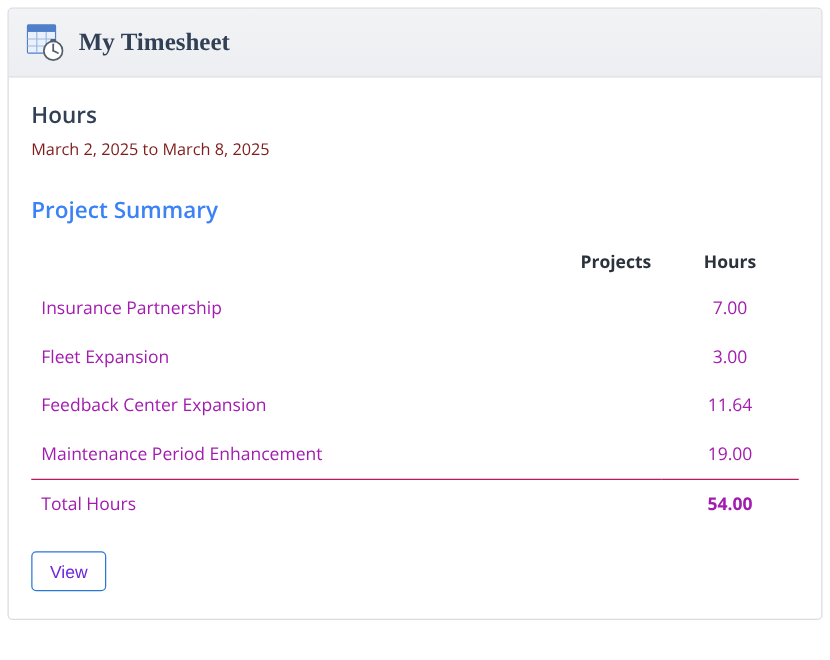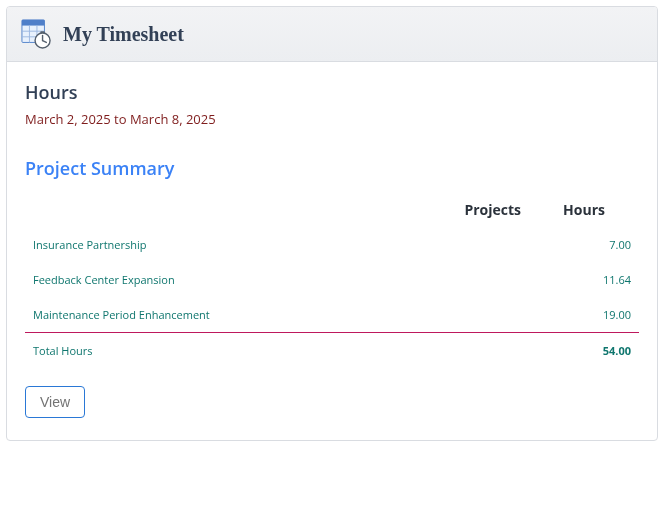--- a/index.html
+++ b/index.html
@@ -57,35 +57,35 @@
       color: #2b323b;
     }
     table.summary th {
       text-align: right;
       font-weight: 700;
       padding: 8px 8px;
     }
     table.summary th.hours { text-align: center; width: 110px; }
     table.summary td {
       padding: 10px 8px;
-      font-size: 11px;
-      color: #0f766e;
+      font-size: 14px;
+      color: #a21caf;
     }
-    table.summary td.hours { text-align: right; }
+    table.summary td.hours { text-align: center; }
     .tot-row td {
       border-top: 1px solid #be185d;
       padding-top: 12px;
       padding-bottom: 12px;
     }
     .tot-row td.hours { font-weight: 700; }
     .actions { margin-top: 18px; }
     .btn {
       display: inline-block;
       border: 1px solid #2a78d6;
-      color: #737373;
+      color: #6d28d9;
       background: #ffffff;
       font-size: 14px;
       font-weight: 500;
       padding: 7px 14px;
       border-radius: 4px;
       cursor: pointer;
     }
   </style>
 </head>
 <body>
@@ -118,20 +118,24 @@
           <th>Projects</th>
           <th class="hours">Hours</th>
         </tr>
       </thead>
       <tbody>
         <tr>
           <td>Insurance Partnership</td>
           <td class="hours">7.00</td>
         </tr>
         <tr>
+          <td>Fleet Expansion</td>
+          <td class="hours">3.00</td>
+        </tr>
+        <tr>
           <td>Feedback Center Expansion</td>
           <td class="hours">11.64</td>
         </tr>
         <tr>
           <td>Maintenance Period Enhancement</td>
           <td class="hours">19.00</td>
         </tr>
         <tr class="tot-row">
           <td>Total Hours</td>
           <td class="hours">54.00</td>

